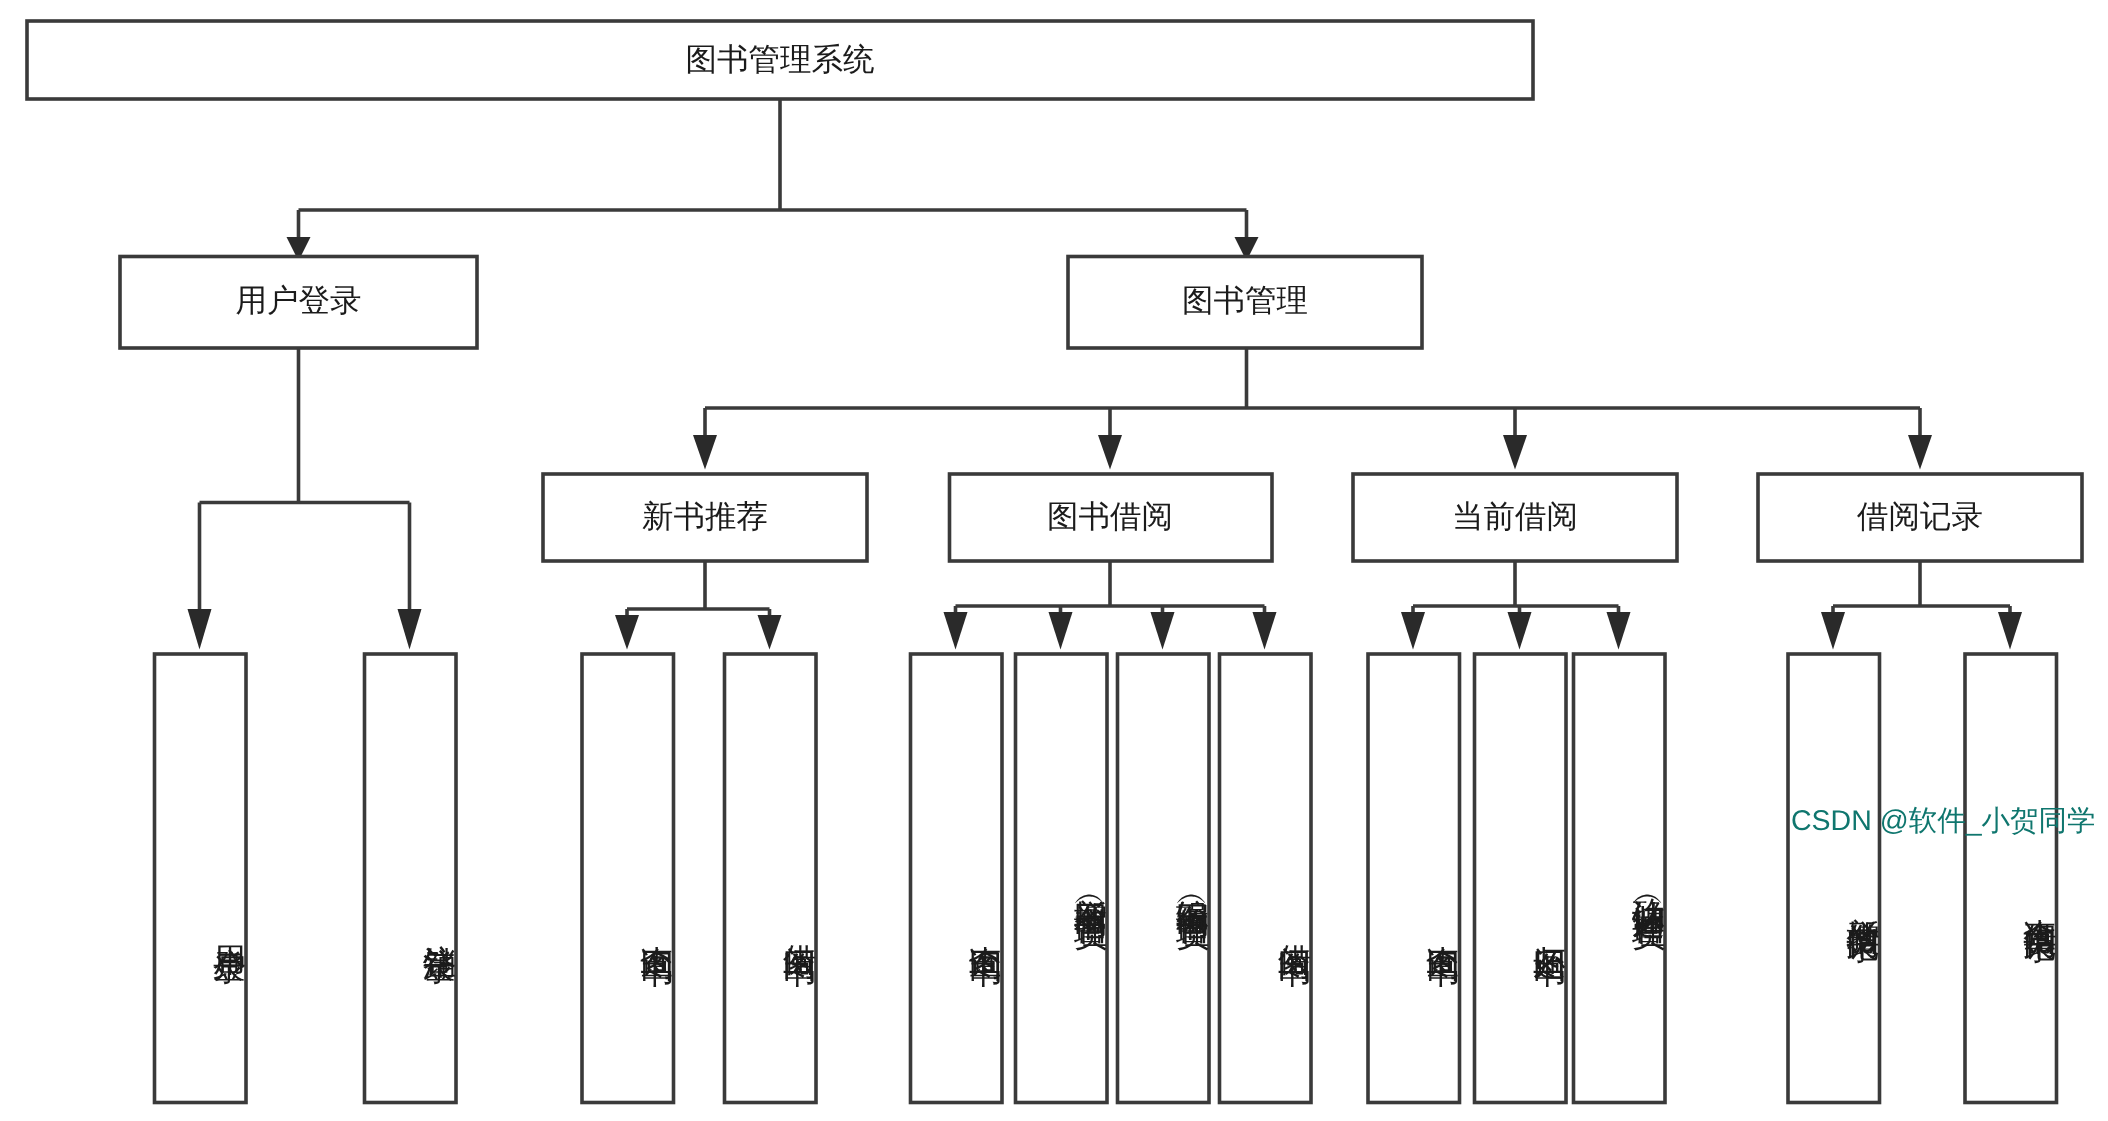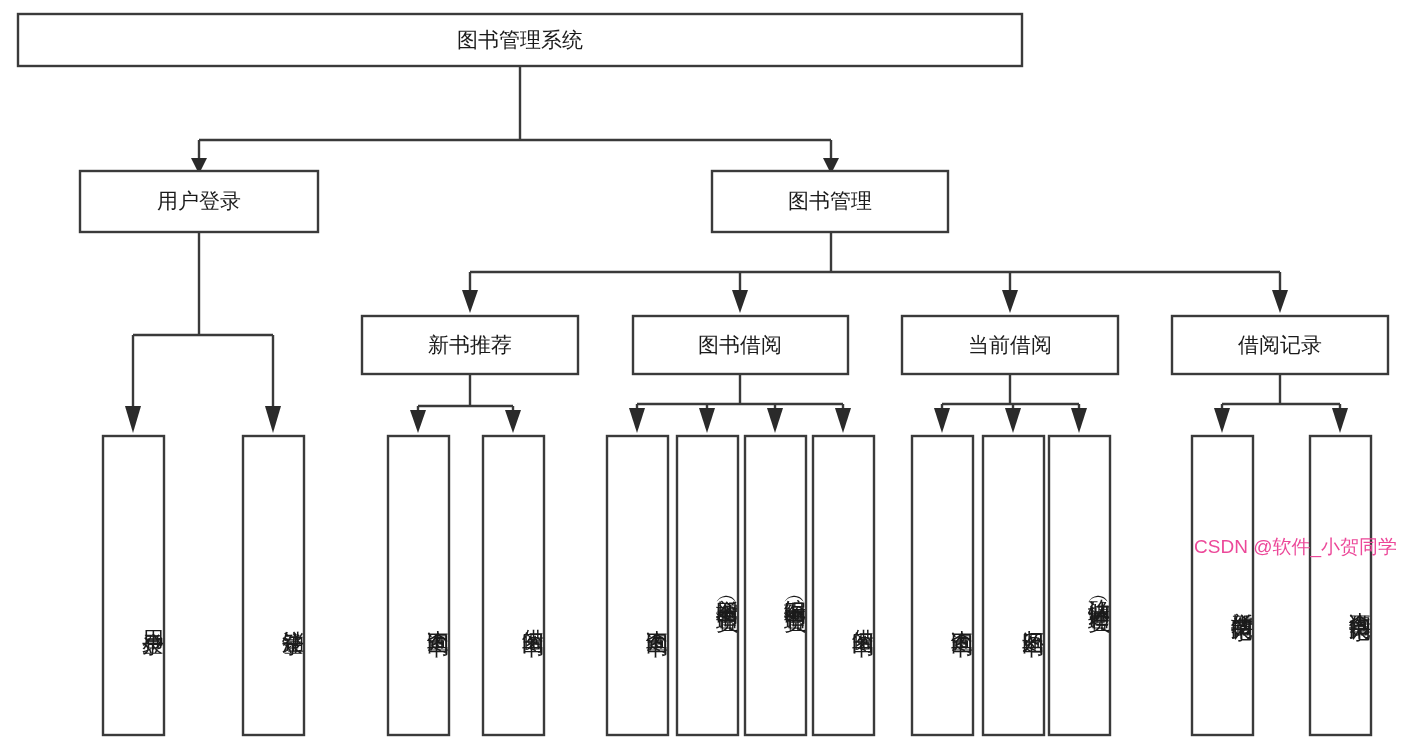--- a/index.html
+++ b/index.html
@@ -64,21 +64,21 @@
     text-align: center;
     display: flex;
     align-items: flex-start;
     justify-content: center;
     pointer-events: none;
   }
   .watermark {
     position: absolute;
     right: 8px;
     bottom: 4px;
-    color: #ec4899;
+    color: #0f766e;
     font-family: "Liberation Sans", "DejaVu Sans", sans-serif;
     font-size: 19px;
     white-space: nowrap;
     user-select: none;
   }
 </style>
 </head>
 <body>
 
 <div id="diagram-root">

